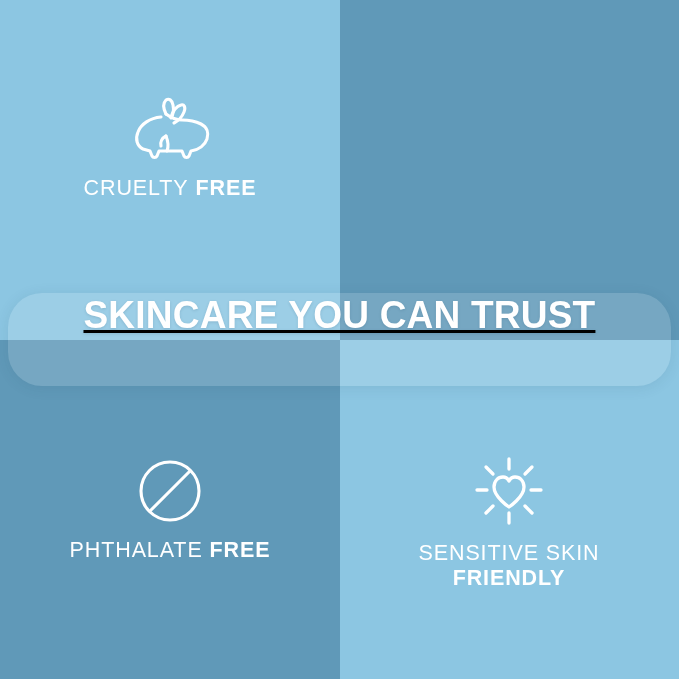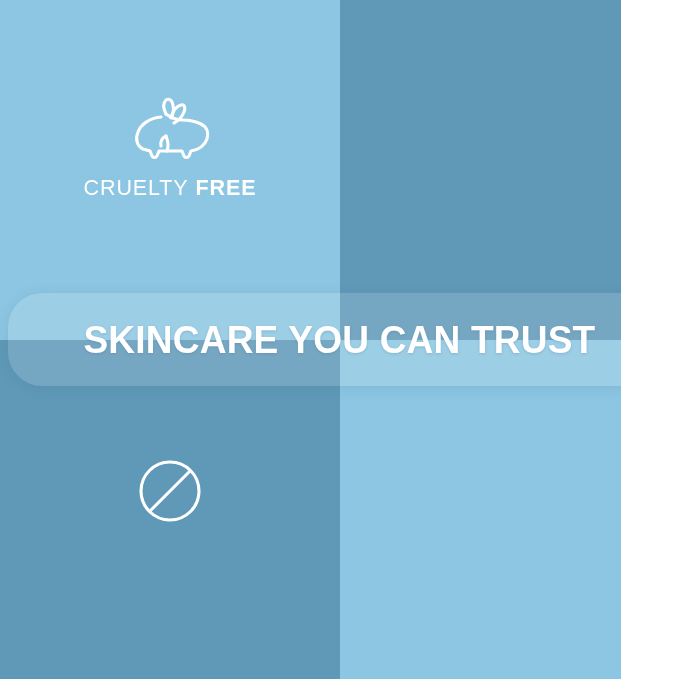--- a/index.html
+++ b/index.html
@@ -2,21 +2,21 @@
 <html><head>
 <meta charset="utf-8">
 <style>
   html, body {
     margin: 0;
     padding: 0;
     background: #ffffff;
   }
   .canvas {
     position: relative;
-    width: 621px;
+    width: 679px;
     height: 679px;
     overflow: hidden;
     font-family: "Liberation Sans", sans-serif;
     -webkit-font-smoothing: antialiased;
   }
 
   
   .quad {
     position: absolute;
     width: 340px;
@@ -64,22 +64,22 @@
   .banner {
     position: absolute;
     left: 8px;
     top: 293px;
     width: 663px;
     height: 93px;
     border-radius: 34px;
     background: rgba(255, 255, 255, 0.14);
     box-shadow: 0 2px 14px rgba(30, 70, 95, 0.10);
     display: flex;
-    align-items: center;
     justify-content: center;
+    text-decoration: underline;
   }
   .banner-title {
     color: #ffffff;
     font-weight: 700;
     font-size: 39px;
     letter-spacing: 0.2px;
     white-space: nowrap;
     transform: scaleX(0.95);
     text-shadow: 0 1px 3px rgba(40, 80, 105, 0.18);
   }
@@ -136,20 +136,51 @@
   </div>
 
 
   <div class="cell cell-bl">
     <span class="icon-wrap">
       <svg width="66" height="66" viewBox="0 0 66 66" fill="none" stroke="#ffffff" stroke-width="3.1" stroke-linecap="round">
         <circle cx="33" cy="33" r="29"></circle>
         <line x1="13" y1="53" x2="53" y2="13"></line>
       </svg>
     </span>
+    <div class="caption">
+      <span class="lt">PHTHALATE</span><span>&nbsp;</span><span class="bd">FREE</span>
+    </div>
   </div>
 
+  <div class="cell cell-br">
+    <span class="icon-wrap">
+      <svg width="74" height="72" viewBox="0 0 74 72" fill="none" stroke="#ffffff" stroke-width="3.3" stroke-linecap="round" stroke-linejoin="round">
+
+        <path d="M37 52
+                 C37 52 22 42 22 32
+                 C22 26 26 22 31 22
+                 C34 22 36 24 37 26
+                 C38 24 40 22 43 22
+                 C48 22 52 26 52 32
+                 C52 42 37 52 37 52 Z"></path>
+
+        <line x1="37" y1="4" x2="37" y2="14"></line>
+        <line x1="37" y1="58" x2="37" y2="68"></line>
+        <line x1="5" y1="35" x2="15" y2="35"></line>
+        <line x1="59" y1="35" x2="69" y2="35"></line>
+
+        <line x1="14" y1="12" x2="21" y2="19"></line>
+        <line x1="60" y1="12" x2="53" y2="19"></line>
+        <line x1="14" y1="58" x2="21" y2="51"></line>
+        <line x1="60" y1="58" x2="53" y2="51"></line>
+      </svg>
+    </span>
+    <div class="caption">
+      <span class="lt">SENSITIVE SKIN</span>
+      <span class="line2">FRIENDLY</span>
+    </div>
+  </div>
 
   <div class="banner">
     <span class="banner-title">SKINCARE YOU CAN TRUST</span>
   </div>
 
 </div>
 
 </body></html>

